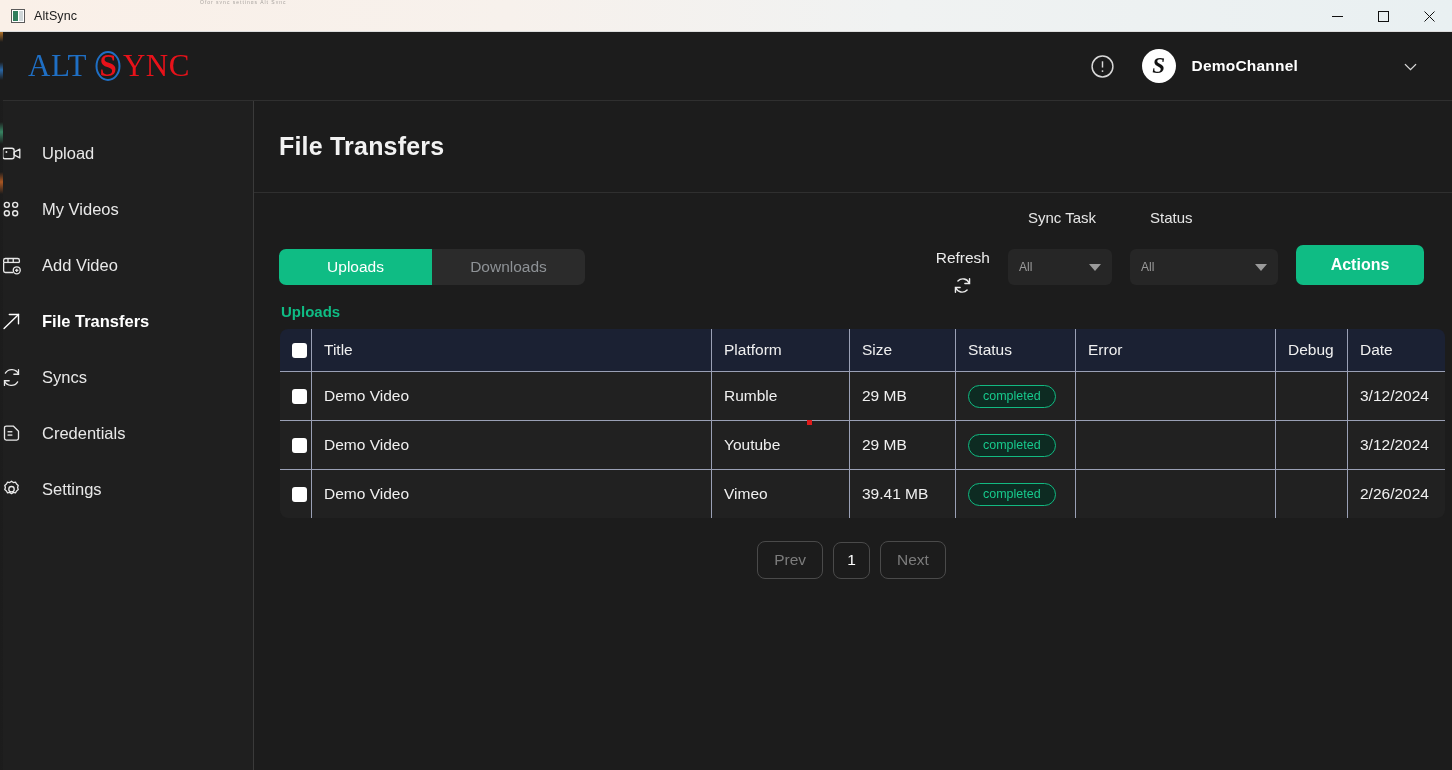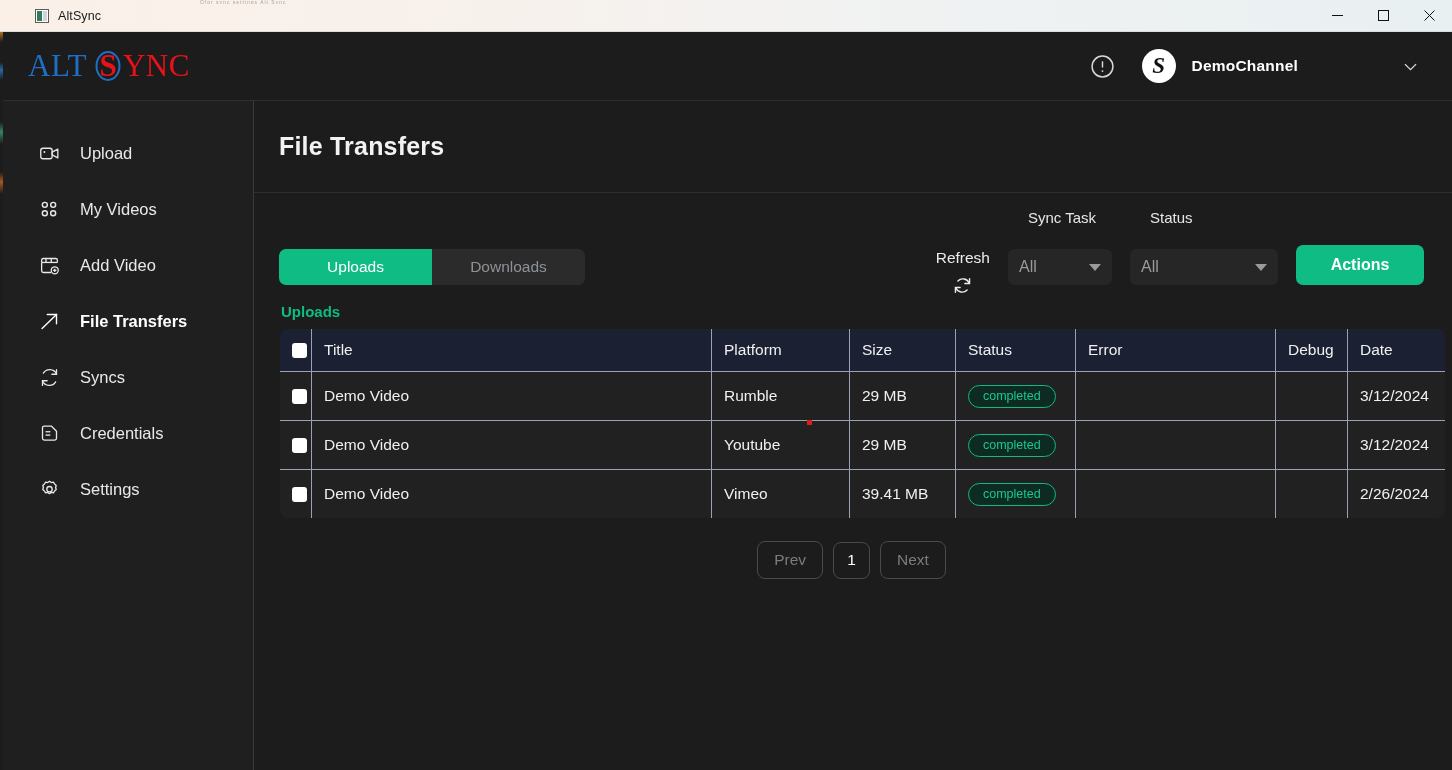--- a/index.html
+++ b/index.html
@@ -13,24 +13,23 @@
     position: relative;
     width: 1452px; height: 770px;
     background: #1c1c1c;
     display: flex; flex-direction: column;
   }
 
   
   .titlebar {
     height: 32px; flex: 0 0 32px;
     background: linear-gradient(to right, #faf0e8 0%, #f7f1ec 35%, #f0f2f2 62%, #e9f0f2 100%);
-    display: flex; align-items: center;
+    display: flex; 
     position: relative;
     border-bottom: 1px solid #dcdcdc;
-    padding-left: 24px;
   }
   .tb-left { display: flex; align-items: center; gap: 9px; padding-left: 11px; }
   .tb-appicon {
     width: 14px; height: 14px;
     background: #ffffff;
     border: 1px solid #5a5a5a;
     position: relative;
   }
   .tb-appicon::before {
     content: ""; position: absolute; left: 1px; top: 1px;
@@ -112,21 +111,21 @@
 
   
   .sidebar {
     width: 254px; flex: 0 0 254px;
     background: #1f1f1f;
     border-right: 1px solid #3a3a3a;
     padding-top: 24px;
   }
   .nav-item {
     height: 56px; display: flex; align-items: center;
-    padding-left: 38px; gap: 20px;
+    gap: 20px;
     color: #e8e8e8; font-size: 16.5px;
     cursor: pointer;
   }
   .nav-item.active .nav-label { font-weight: bold; color: #ffffff; }
   .nav-icon {
     width: 22px; height: 22px;
     display: flex; align-items: center; justify-content: center;
     color: #e8e8e8; flex: 0 0 22px;
   }
 
@@ -166,21 +165,21 @@
     flex-direction: column;
   }
   .field { position: relative; }
   .field-label {
     position: absolute; top: -40px; left: 20px;
     color: #e6e6e6; font-size: 15px; white-space: nowrap;
   }
   .select {
     width: 104px; height: 36px; background: #262626;
     border-radius: 6px; display: flex; align-items: center;
-    padding: 0 11px; color: #9a9a9a; font-size: 16px;
+    padding: 0 11px; color: #9a9a9a; font-size: 12px;
     cursor: pointer; position: relative; text-align: right;
   }
   .select.wide { width: 148px; }
   .caret-tri {
     margin-left: auto;
     width: 0; height: 0;
     border-left: 6px solid transparent;
     border-right: 6px solid transparent;
     border-top: 7px solid #9a9a9a;
   }

